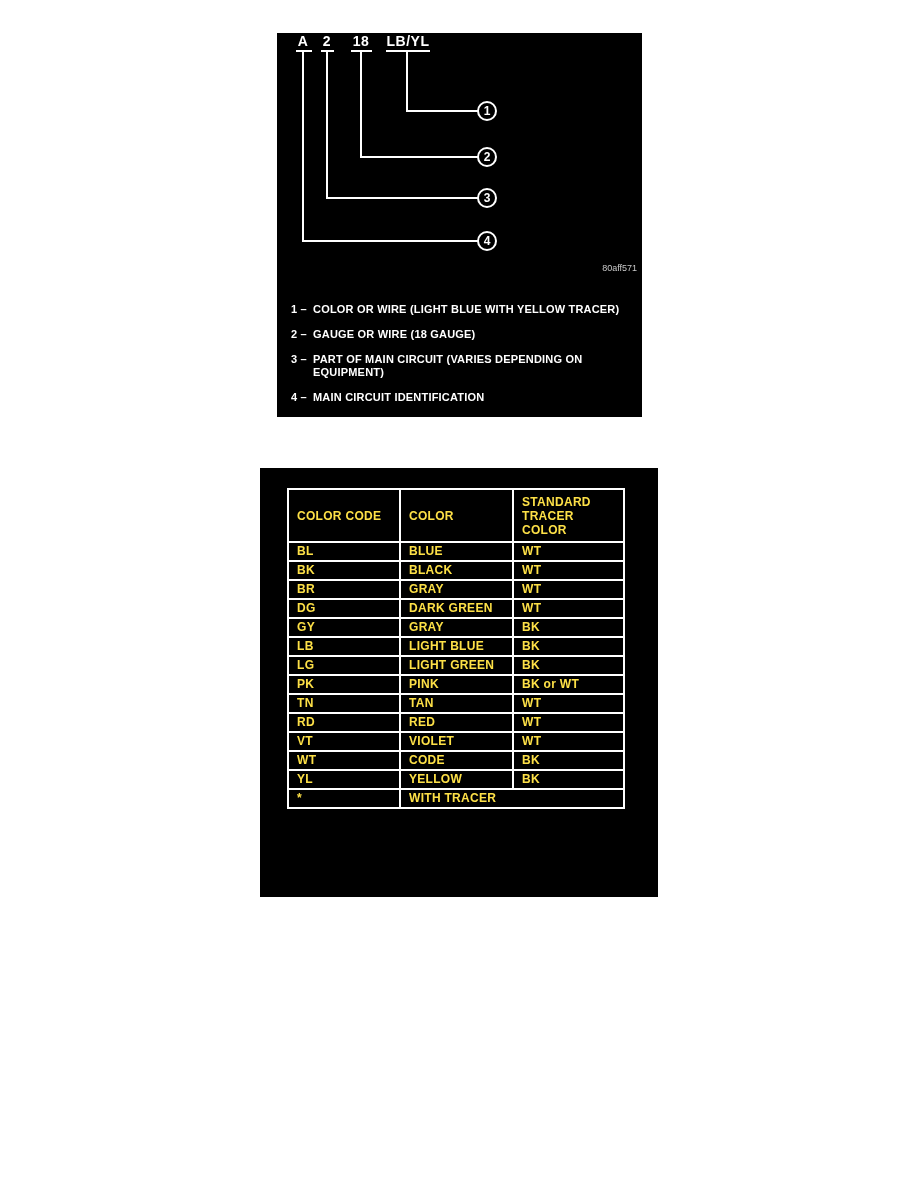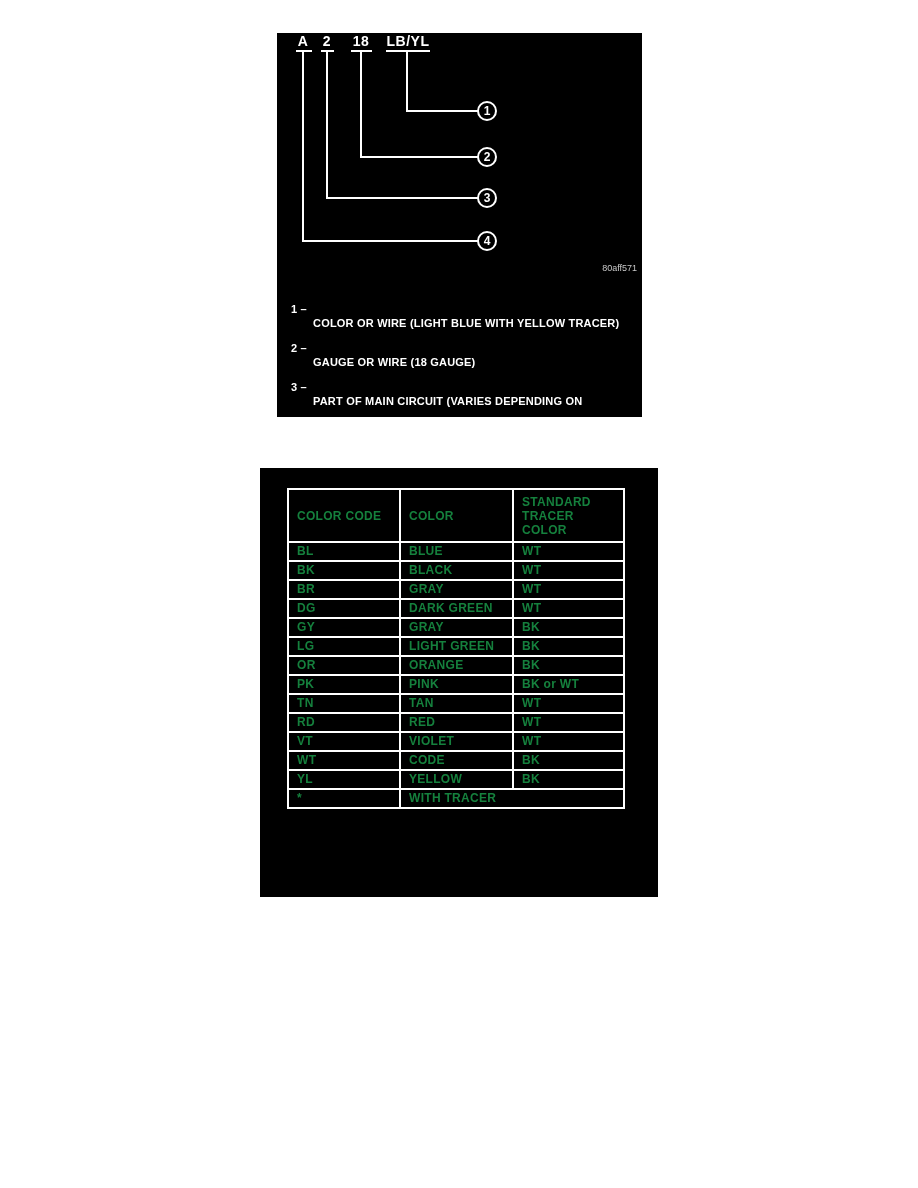--- a/index.html
+++ b/index.html
@@ -31,31 +31,31 @@
   .legend-item {
     display: flex;
     margin-bottom: 12px;
     font-size: 11px;
     font-weight: bold;
     line-height: 13px;
     letter-spacing: 0.2px;
     color: #ffffff;
   }
   .legend-num { flex: 0 0 22px; white-space: nowrap; }
-  .legend-lines div { white-space: nowrap; margin-top: 14px; }
+  .legend-lines div { white-space: nowrap; }
 
   .color-table {
     border-collapse: collapse;
     table-layout: fixed;
     width: 336px;
     margin: 20px 0 0 27px;
   }
   .color-table th, .color-table td {
     border: 2px solid #ffffff;
-    color: #15803d;
+    color: #fde047;
     font-weight: bold;
     font-size: 12px;
     text-align: left;
     padding: 0 4px 0 8px;
     letter-spacing: 0.3px;
     overflow: hidden;
   }
   .color-table th {
     height: 51px;
     line-height: 14px;
@@ -173,32 +173,32 @@
             <td>DARK GREEN</td>
             <td>WT</td>
           </tr>
 
           <tr>
             <td>GY</td>
             <td>GRAY</td>
             <td>BK</td>
           </tr>
 
+          <tr>
+            <td>LB</td>
+            <td>LIGHT BLUE</td>
+            <td>BK</td>
+          </tr>
 
           <tr>
             <td>LG</td>
             <td>LIGHT GREEN</td>
             <td>BK</td>
           </tr>
 
-          <tr>
-            <td>OR</td>
-            <td>ORANGE</td>
-            <td>BK</td>
-          </tr>
 
           <tr>
             <td>PK</td>
             <td>PINK</td>
             <td>BK or WT</td>
           </tr>
 
           <tr>
             <td>TN</td>
             <td>TAN</td>

